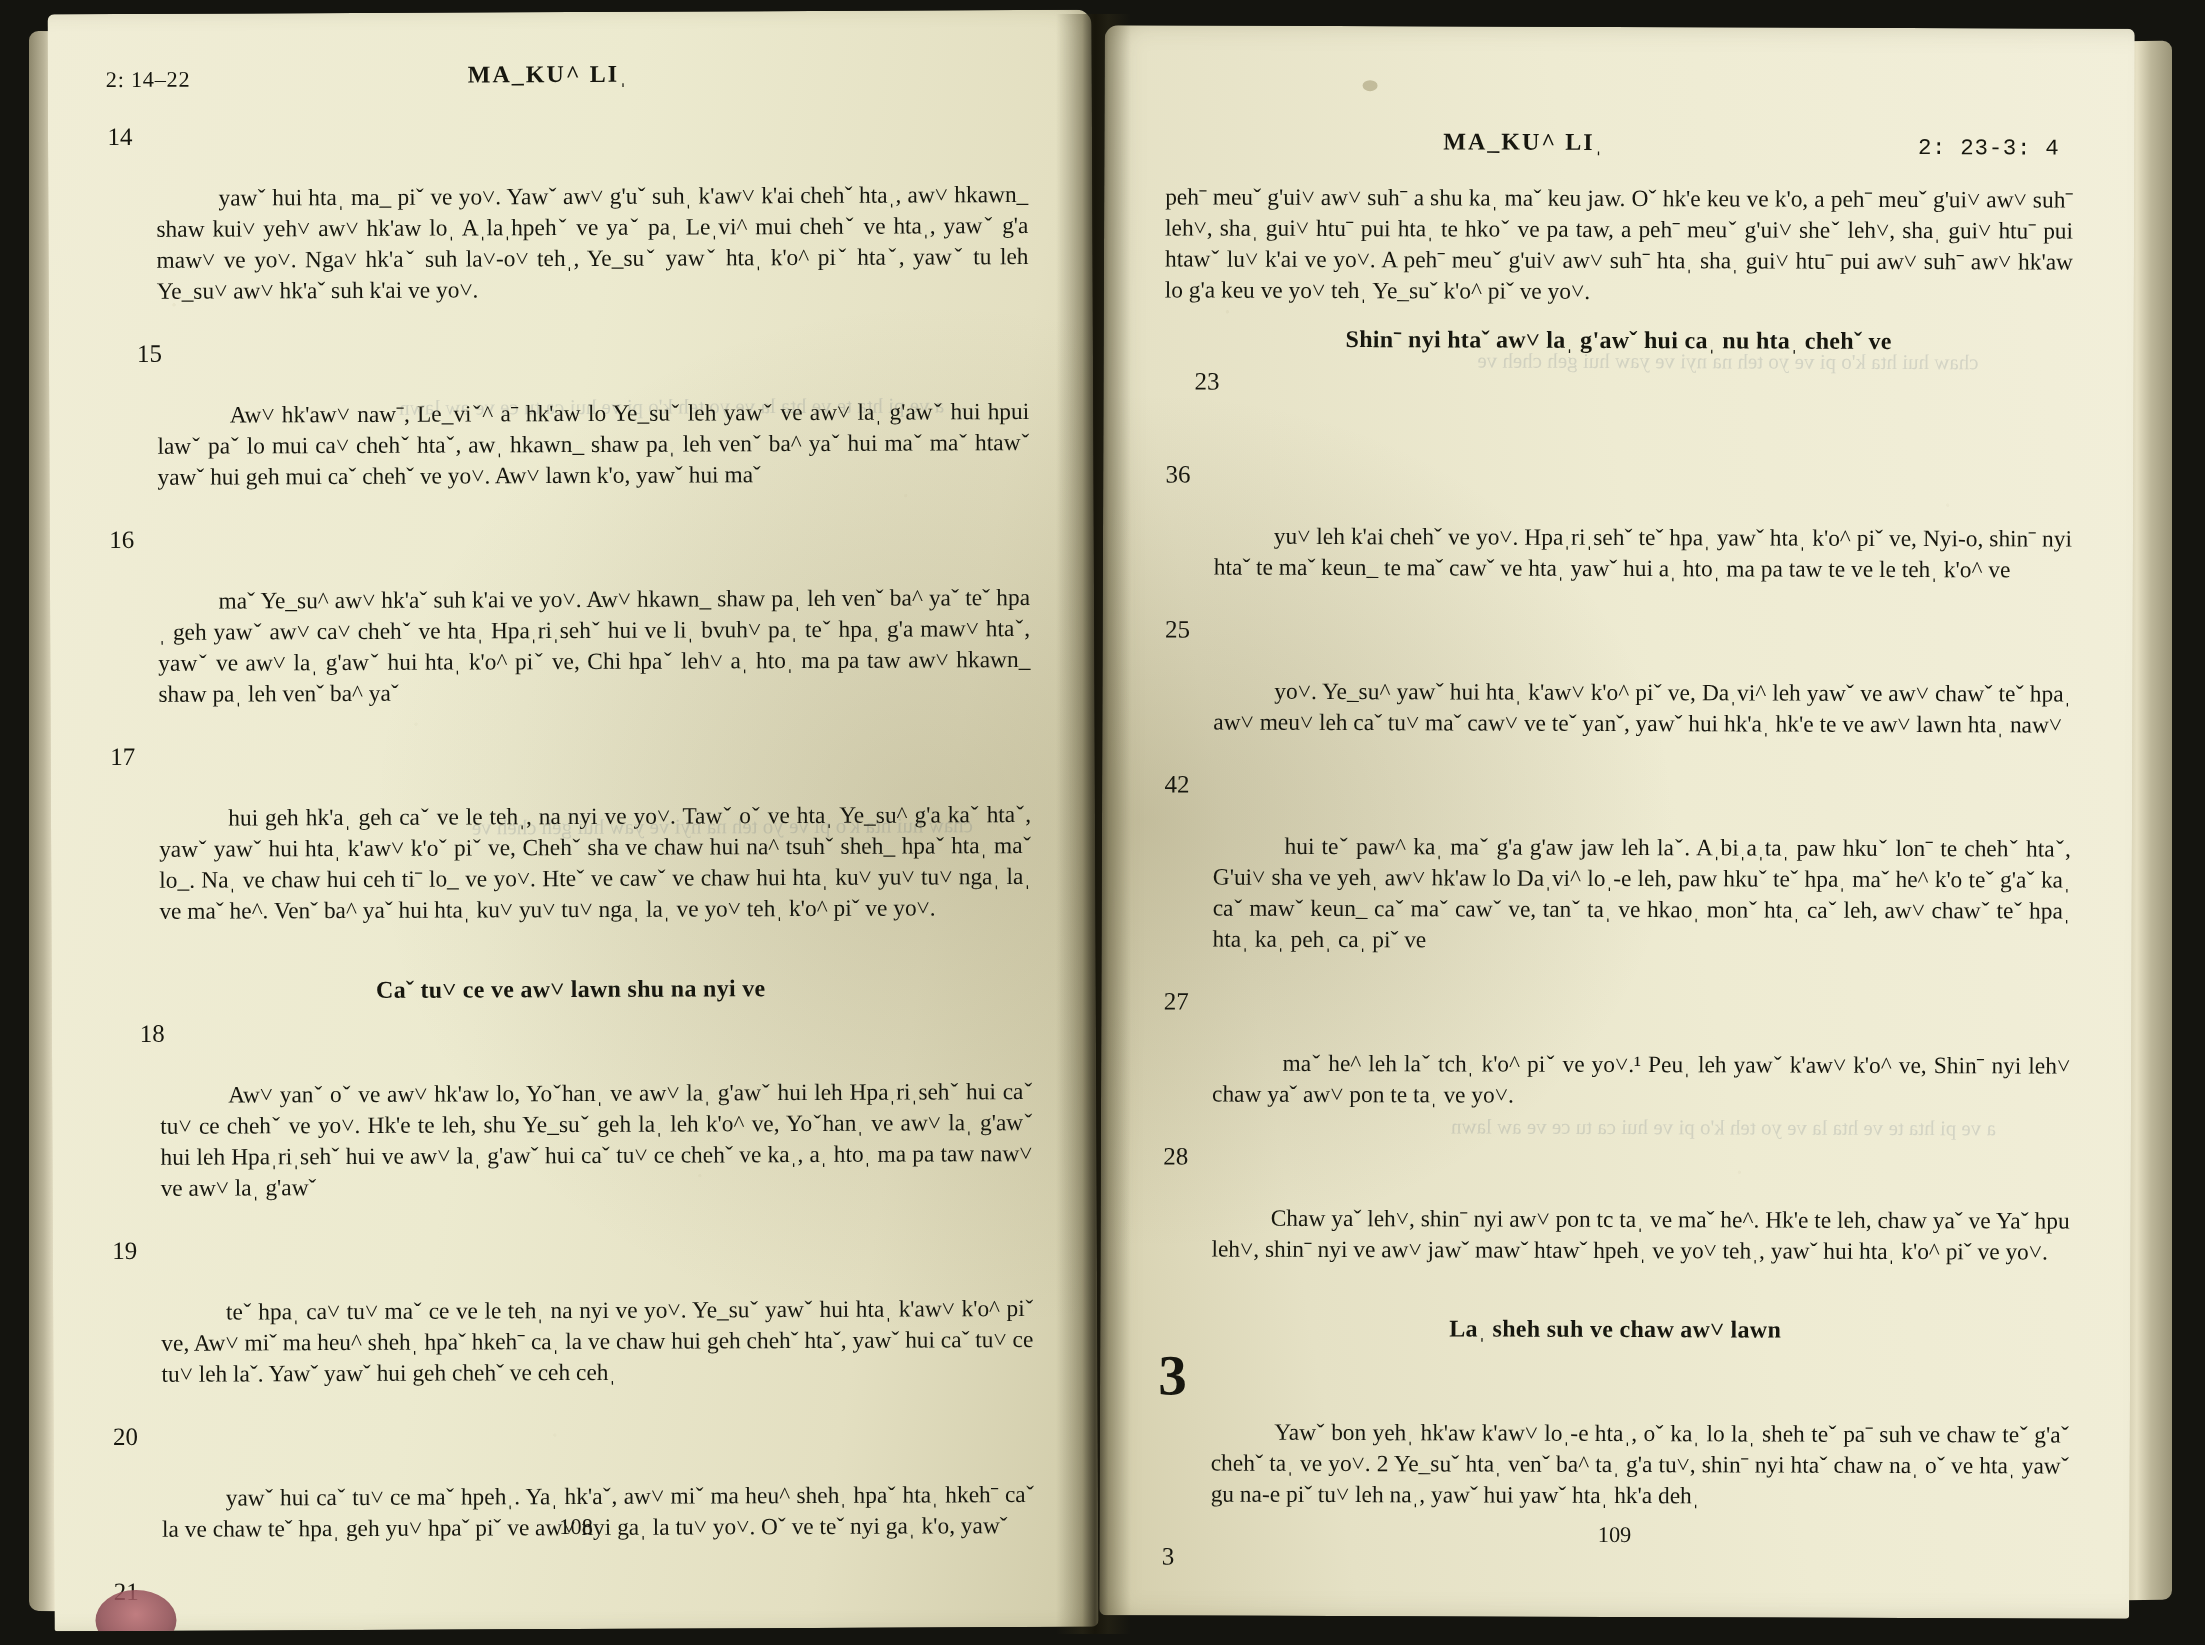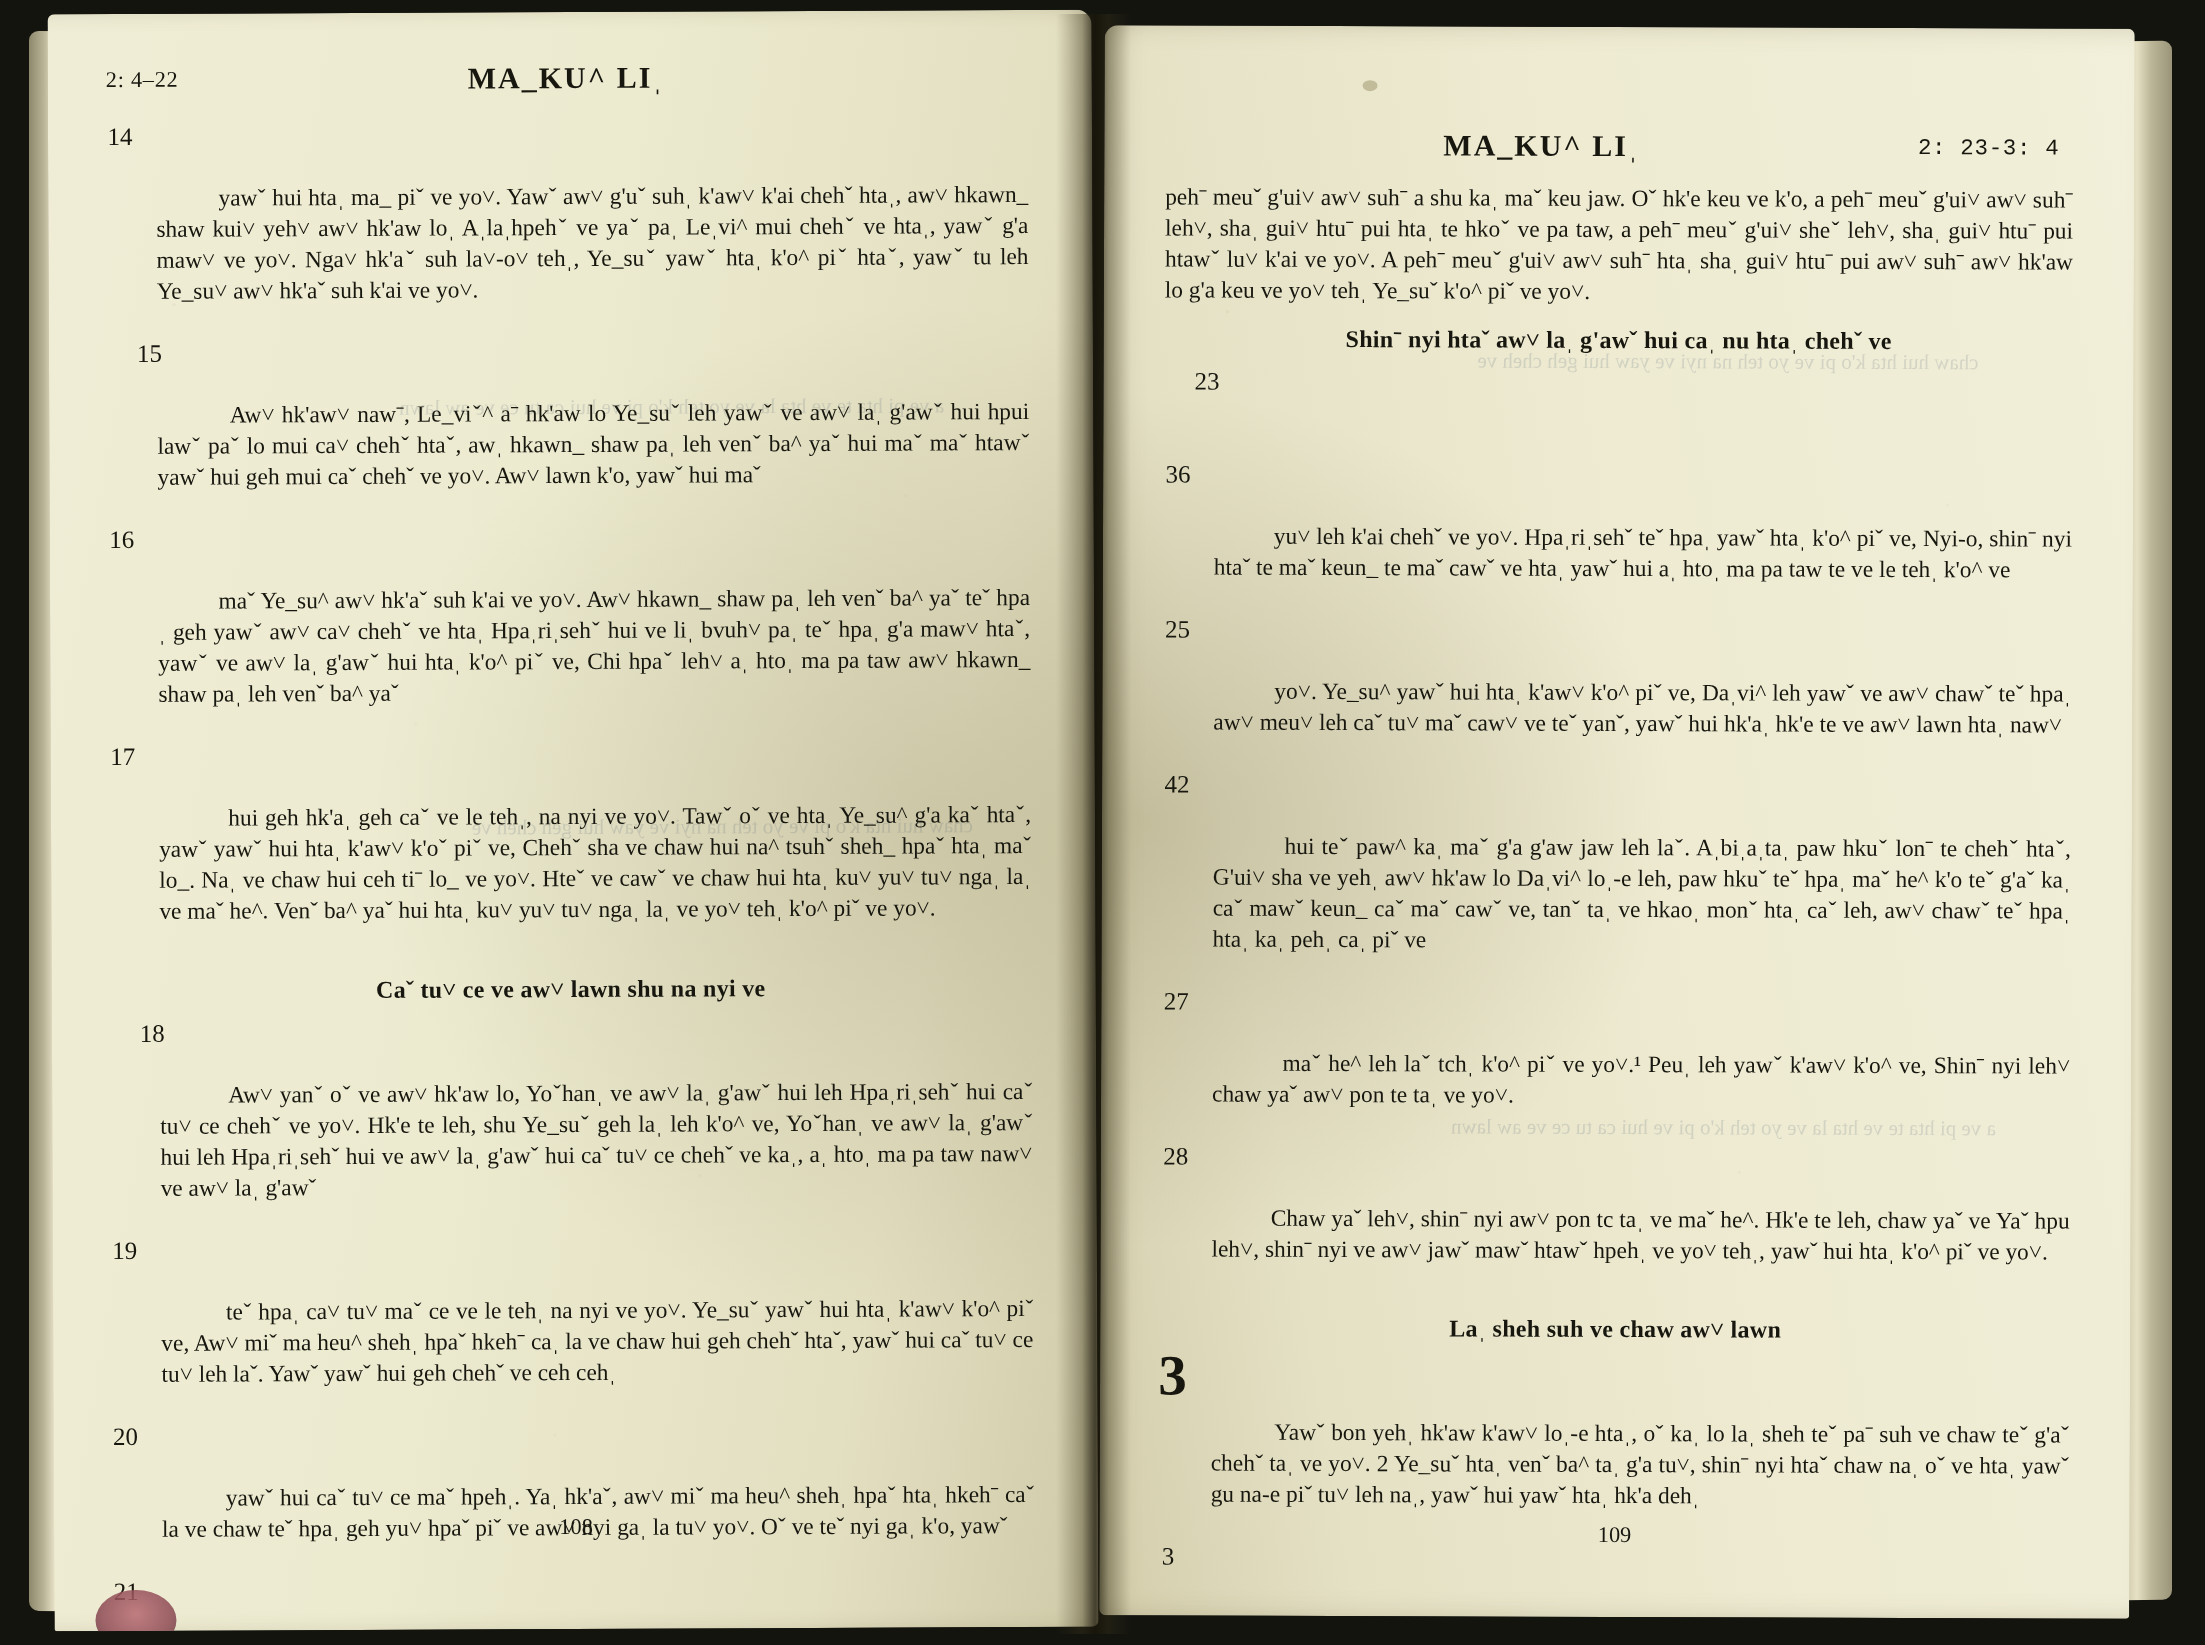--- a/index.html
+++ b/index.html
@@ -113,21 +113,21 @@
   }
 
   .runhead {
     position: absolute;
     font-size: 22.4px;
     letter-spacing: 0.7px;
     white-space: nowrap;
   }
   .runhead.book {
     font-weight: 700;
-    font-size: 30px;
+    font-size: 24px;
     letter-spacing: 2px;
   }
 
   .col {
     position: absolute;
     font-size: 23.4px;
     line-height: 31px;
   }
 
   .v {
@@ -208,21 +208,21 @@
   <div class="page-edge-left"></div>
   <div class="page-edge-right"></div>
 
   <div class="page" id="page-left">
     <div class="paper-noise"></div>
 
     <div class="bleed" style="left:81px; top:380px;">a ve pi hta te ve hta la ve yo teh k'o pi ve hui ca tu ce ve aw lawn</div>
     <div class="bleed" style="left:108px; top:800px;">chaw hui hta k'o pi ve yo teh na nyi ve yaw hui geh cheh ve</div>
 
     <div class="page-inner">
-      <div class="runhead" style="left:58px; top:53px;">2: 4–22</div>
+      <div class="runhead" style="left:58px; top:53px;">2: 14–22</div>
       <div class="runhead book" style="left:420px; top:49px;">MA_KU^ LIˌ</div>
 
       <div class="col" style="left:58px; top:107px; width:922px;">
 
         <div class="v">
           <span class="num">14</span>
           <span>yawˇ hui htaˌ ma_ piˇ ve yo˅. Yawˇ aw˅ g'uˇ suhˌ k'aw˅ k'ai chehˇ htaˌ, aw˅ hkawn_ shaw kui˅ yeh˅ aw˅ hk'aw loˌ Aˌlaˌhpehˇ ve yaˇ paˌ Leˌvi^ mui chehˇ ve htaˌ, yawˇ g'a maw˅ ve yo˅. Nga˅ hk'aˇ suh la˅-o˅ tehˌ, Ye_suˇ yawˇ htaˌ k'o^ piˇ htaˇ, yawˇ tu leh Ye_su˅ aw˅ hk'aˇ suh k'ai ve yo˅.</span>
         </div>
         <div class="v indent">
           <span class="num">15</span>

